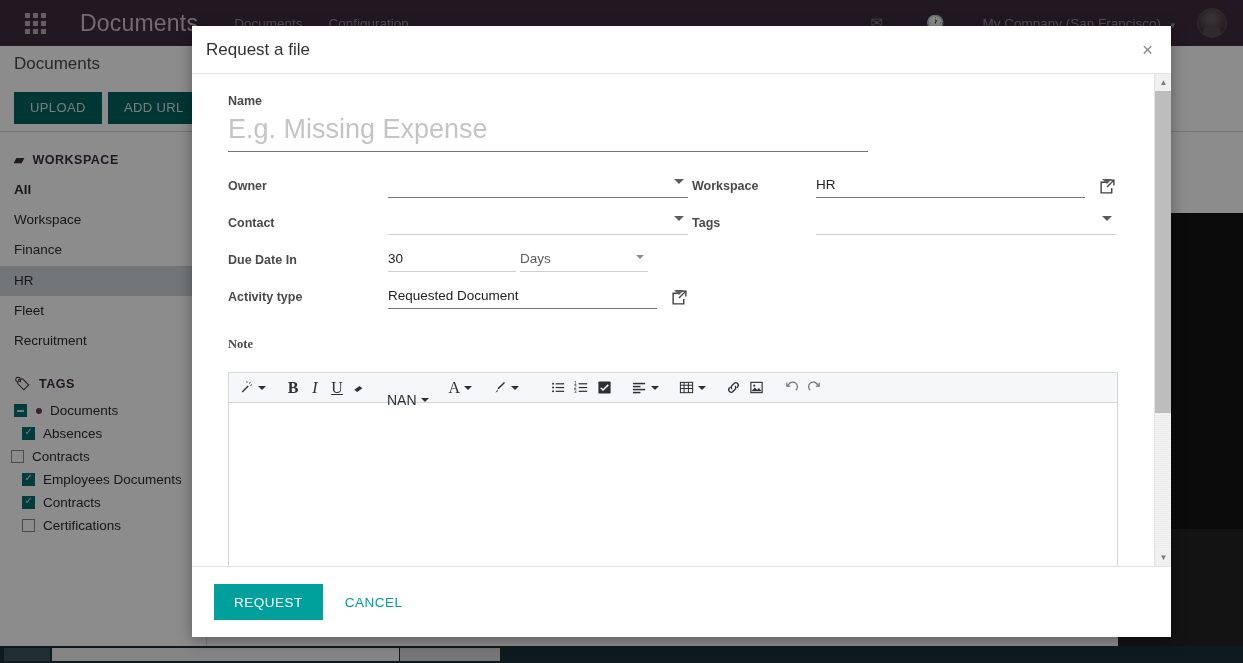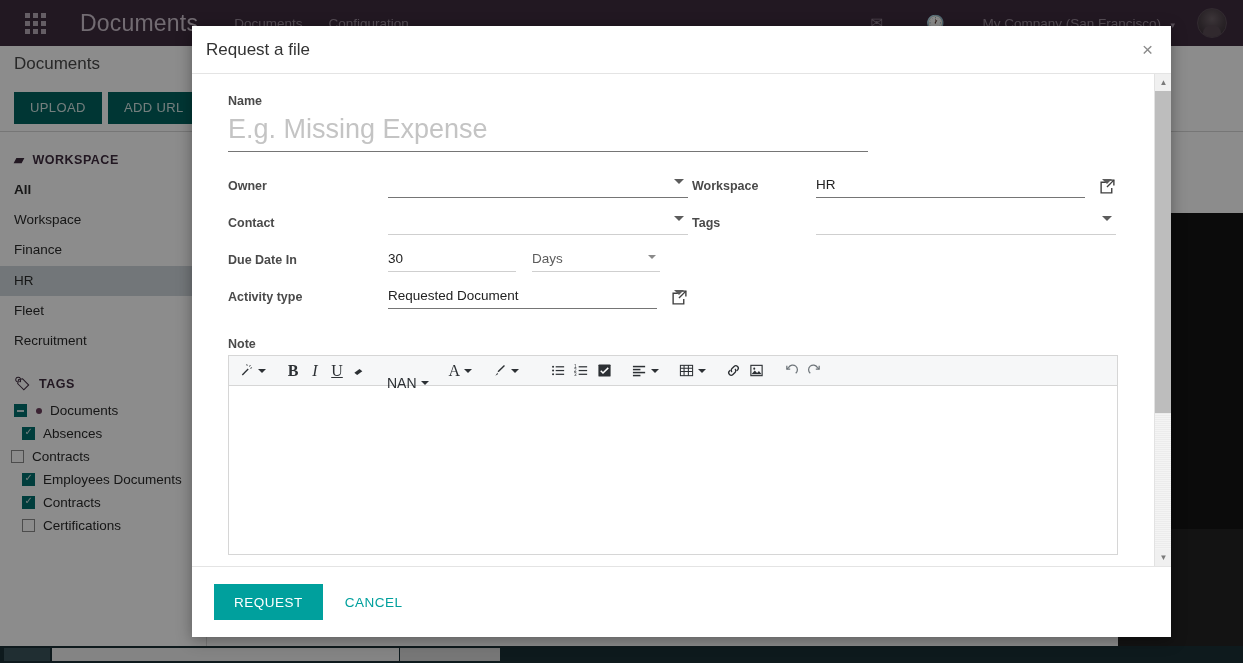--- a/index.html
+++ b/index.html
@@ -405,21 +405,21 @@
   }
   .ext-link {
     width: 17px; height: 17px;
     margin-left: 14px;
     color: #3f3f3f;
     cursor: pointer;
     flex: none;
   }
   .ext-link svg { display: block; }
 
-  #duedate-row { display: flex; align-items: flex-end; gap: 12px; }
+  #duedate-row { display: flex; align-items: flex-end; gap: 0; }
   #due-num {
     width: 128px;
     border: none;
     border-bottom: 1px solid #cfcfcf;
     font-size: 13.5px;
     color: #222;
     height: 24px;
     padding: 0 0 2px 0;
     outline: none;
     background: transparent;
@@ -432,21 +432,21 @@
     border-bottom: 1px solid #cfcfcf;
     font-size: 13.5px;
     color: #5c5c5c;
     height: 24px;
     padding: 0 16px 2px 0;
     outline: none;
     background: transparent;
     font-family: "Liberation Sans", sans-serif;
   }
 
-  #note-label { display: block; margin-top: 28px; margin-bottom: 4px; }
+  #note-label { display: block; margin-top: 28px; margin-bottom: 20px; font-family: Liberation Serif, serif; }
   #editor {
     border: 1px solid #d6d6d6;
     background: #ffffff;
   }
   #editor-toolbar {
     display: flex;
     align-items: center;
     height: 30px;
     background: #f6f7f8;
     border-bottom: 1px solid #d6d6d6;

